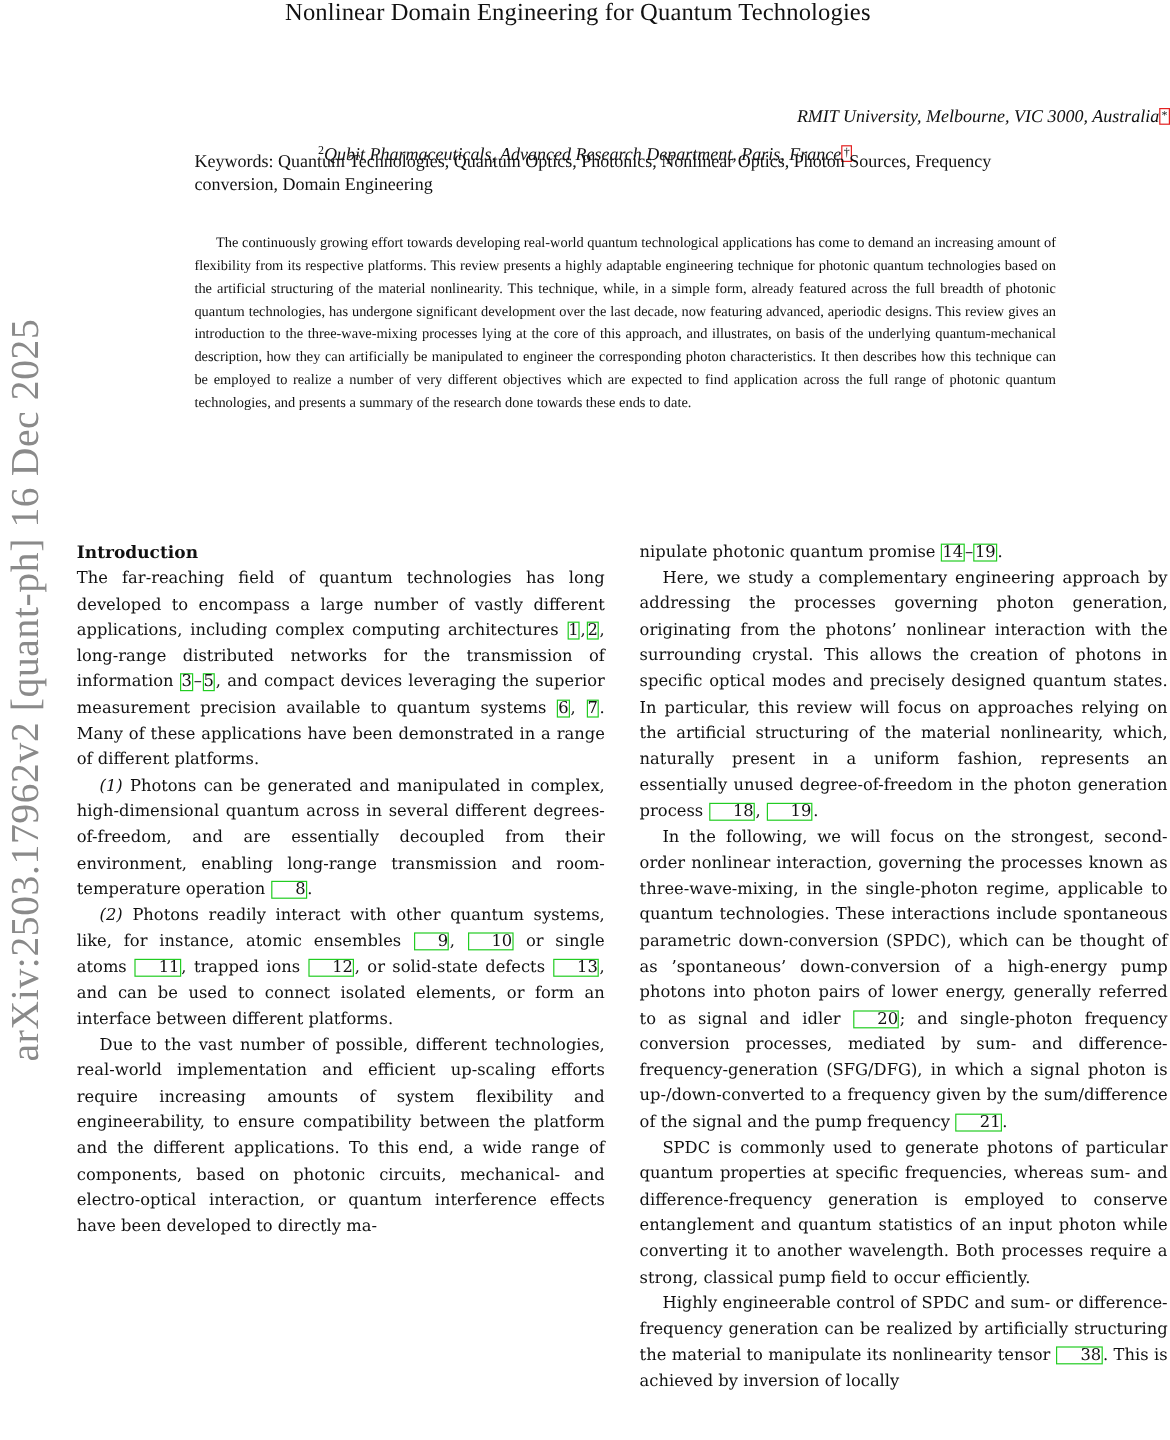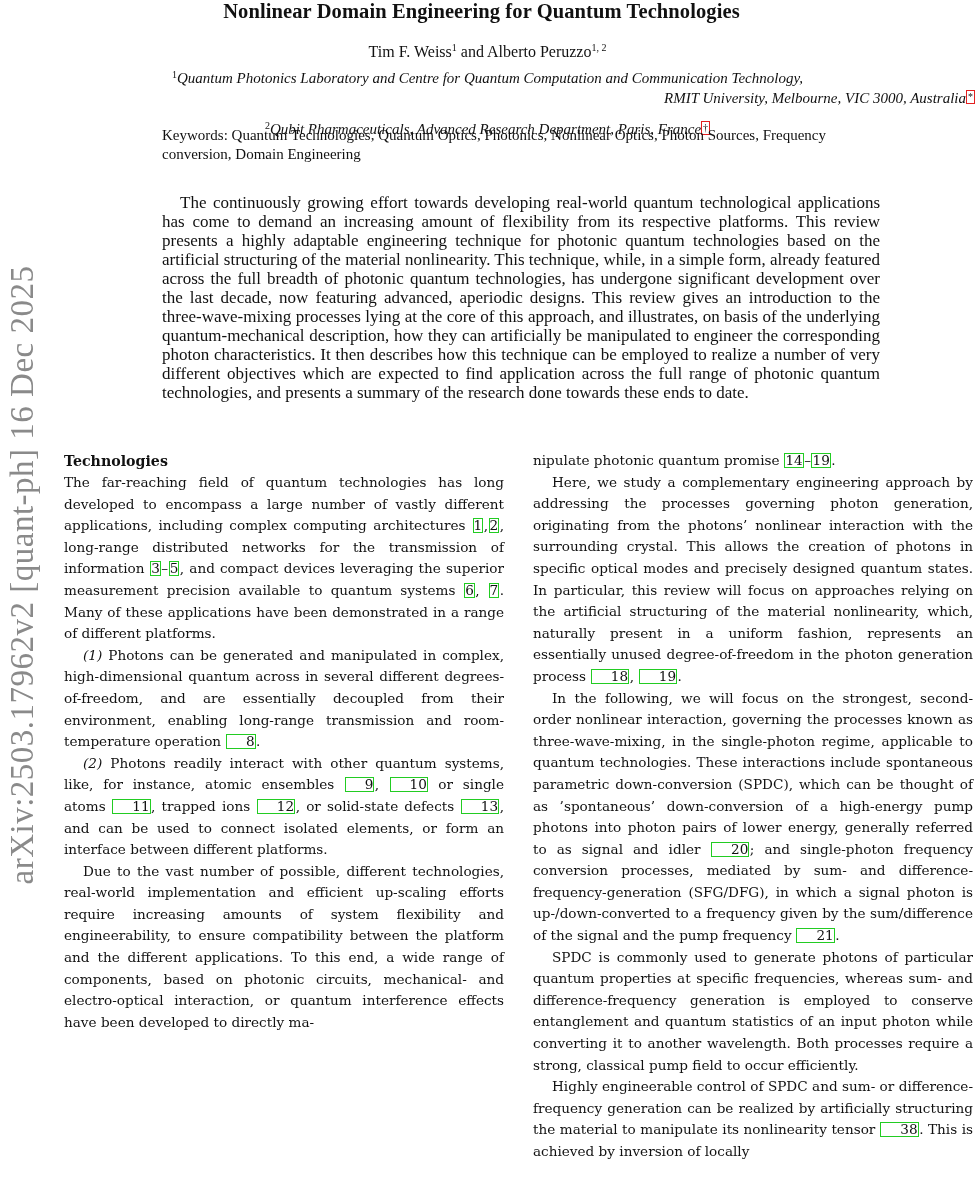--- a/index.html
+++ b/index.html
@@ -14,21 +14,21 @@
     position: absolute; left: -318px; top: 555px;
     width: 680px; height: 40px;
     transform: rotate(-90deg); transform-origin: center center;
     font-family: "Liberation Serif", serif;
     font-size: 33px; color: #8a8a8a; letter-spacing: 0.5px;
     white-space: nowrap; text-align: center; line-height: 40px;
   }
 
   .title {
     position: absolute; left: 0; top: 0; width: 963px; text-align: center;
-    font-family: "Liberation Serif", serif; font-weight: bold;
+    font-family: "Liberation Serif", serif; font-weight: normal;
     font-size: 20.5px; line-height: 22px; letter-spacing: 0.1px;
   }
   .authors {
     position: absolute; left: 0; top: 42px; width: 975px; text-align: center;
     font-family: "Liberation Serif", serif; font-size: 16px; line-height: 20px;
   }
   .authors sup { font-size: 10px; vertical-align: 6px; line-height: 0; }
   .affil {
     position: absolute; left: 0; width: 975px; text-align: center;
     font-family: "Liberation Serif", serif; font-style: italic;
@@ -43,21 +43,21 @@
     font-size: 10px; line-height: 12px; padding: 0 1px; vertical-align: 3px;
   }
 
   .keywords {
     position: absolute; left: 162px; top: 126px; width: 718px;
     font-family: "Liberation Serif", serif; font-size: 15px; line-height: 19px;
   }
 
   .abstract {
     position: absolute; left: 162px; top: 193px; width: 718px;
-    font-family: "Liberation Serif", serif; font-size: 17px; line-height: 19px;
+    font-family: "Liberation Serif", serif; font-size: 12px; line-height: 19px;
     text-align: justify; text-indent: 18px;
   }
 
   .col {
     position: absolute; top: 450px;
     font-family: "DejaVu Serif", serif; font-size: 13.6px; line-height: 21.6px;
     text-align: justify; hyphens: manual;
   }
   .col-left { left: 64px; width: 440px; }
   .col-right { left: 533px; width: 440px; }
@@ -74,40 +74,34 @@
 </style>
 </head>
 <body>
 
 <div class="page">
 
   <div class="arxiv-stamp">arXiv:2503.17962v2  [quant-ph]  16 Dec 2025</div>
 
   <div class="title">Nonlinear Domain Engineering for Quantum Technologies</div>
 
-  <div class="authors">
-    <span>Tim F. Weiss</span><sup>1</sup><span> and </span><span>Alberto Peruzzo</span><sup>1, 2</sup>
-  </div>
 
-  <div class="affil affil-1a">
-    <sup>1</sup><span>Quantum Photonics Laboratory and Centre for Quantum Computation and Communication Technology,</span>
-  </div>
   <div class="affil affil-1b">
     <span>RMIT University, Melbourne, VIC 3000, Australia</span><span class="fn-box">*</span>
   </div>
   <div class="affil affil-2">
     <sup>2</sup><span>Qubit Pharmaceuticals, Advanced Research Department, Paris, France</span><span class="fn-box">†</span>
   </div>
 
   <div class="keywords">Keywords: Quantum Technologies, Quantum Optics, Photonics, Nonlinear Optics, Photon Sources, Frequency conversion, Domain Engineering</div>
 
   <div class="abstract">The continuously growing effort towards developing real-world quantum technological applications has come to demand an increasing amount of flexibility from its respective platforms. This review presents a highly adaptable engineering technique for photonic quantum technologies based on the artificial structuring of the material nonlinearity. This technique, while, in a simple form, already featured across the full breadth of photonic quantum technologies, has undergone significant development over the last decade, now featuring advanced, aperiodic designs. This review gives an introduction to the three-wave-mixing processes lying at the core of this approach, and illustrates, on basis of the underlying quantum-mechanical description, how they can artificially be manipulated to engineer the corresponding photon characteristics. It then describes how this technique can be employed to realize a number of very different objectives which are expected to find application across the full range of photonic quantum technologies, and presents a summary of the research done towards these ends to date.</div>
 
   <div class="col col-left">
-    <div class="section-heading">Technologies</div>
+    <div class="section-heading">Introduction</div>
     <p class="noindent"><span>The far-reaching field of quantum technologies has long developed to encompass a large number of vastly different applications, including complex computing architectures </span><span class="cite">1</span><span>,</span><span class="cite">2</span><span>, long-range distributed networks for the transmission of information </span><span class="cite">3</span><span>–</span><span class="cite">5</span><span>, and compact devices leveraging the superior measurement precision available to quantum systems </span><span class="cite">6</span><span>, </span><span class="cite">7</span><span>. Many of these applications have been demonstrated in a range of different platforms.</span></p>
 
 
     <p><span class="enum-label">(1)</span><span> Photons can be generated and manipulated in complex, high-dimensional quantum across in several different degrees-of-freedom, and are essentially decoupled from their environment, enabling long-range transmission and room-temperature operation </span><span class="cite">8</span><span>.</span></p>
 
     <p><span class="enum-label">(2)</span><span> Photons readily interact with other quantum systems, like, for instance, atomic ensembles </span><span class="cite">9</span><span>, </span><span class="cite">10</span><span> or single atoms </span><span class="cite">11</span><span>, trapped ions </span><span class="cite">12</span><span>, or solid-state defects </span><span class="cite">13</span><span>, and can be used to connect isolated elements, or form an interface between different platforms.</span></p>
 
 
     <p>Due to the vast number of possible, different technologies, real-world implementation and efficient up-scaling efforts require increasing amounts of system flexibility and engineerability, to ensure compatibility between the platform and the different applications. To this end, a wide range of components, based on photonic circuits, mechanical- and electro-optical interaction, or quantum interference effects have been developed to directly ma-</p>
   </div>

